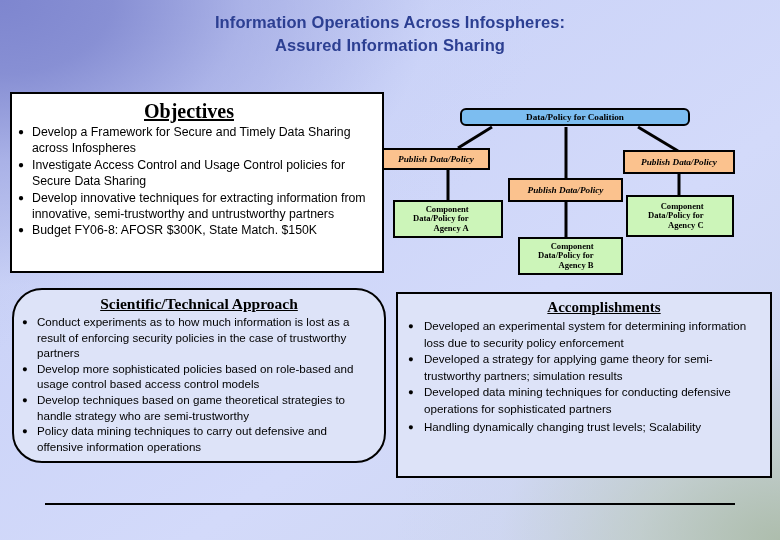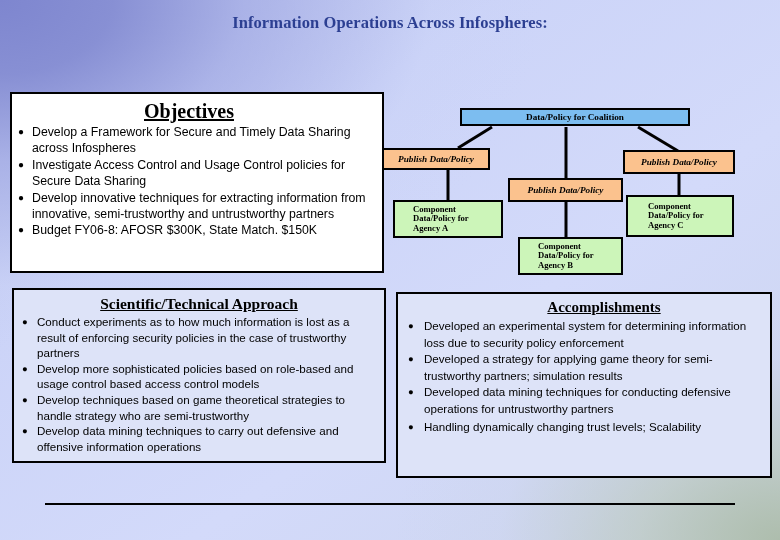--- a/index.html
+++ b/index.html
@@ -29,21 +29,21 @@
     left: 0;
     top: 11px;
     width: 780px;
     text-align: center;
     color: #2c3f92;
     font-weight: bold;
     font-size: 16.5px;
     line-height: 23px;
     letter-spacing: 0.1px;
   }
-  #title-block .tline { display: block; font-family: Liberation Serif, serif; }
+  #title-block .tline { display: block; }
 
   
   .panel {
     position: absolute;
     border: 2px solid #000;
     box-sizing: border-box;
   }
   .panel-white { background: #ffffff; }
   .panel-lav   { background: #dde3f8; }
 
@@ -89,20 +89,21 @@
   }
   #objectives .bullets li { padding-left: 14px; margin-bottom: 0px; }
   #objectives .bullets li .dot { font-size: 10px; }
 
   
   #sci-tech {
     left: 12px;
     top: 288px;
     width: 374px;
     height: 175px;
+    border-radius: 30px;
   }
   #sci-tech .panel-heading {
     font-size: 15.5px;
     margin: 5px 0 1px 0;
   }
   #sci-tech .bullets {
     margin: 0 8px 0 8px;
     font-size: 11.6px;
     line-height: 15.6px;
   }
@@ -144,26 +145,26 @@
     position: absolute;
     box-sizing: border-box;
     border: 2px solid #000;
     font-family: "Liberation Serif", serif;
     font-weight: bold;
     color: #000;
     display: flex;
     align-items: center;
     overflow: hidden;
   }
-  .dg-blue   { background: #7cbdf0; }
+  .dg-blue   { background: #7cbdf0; border-radius: 6px; }
   .dg-orange { background: #fbc28e; font-style: italic; }
   .dg-green  { background: #ccf5b9; }
 
   .dg-center { justify-content: center; text-align: center; }
-  .dg-left   { justify-content: flex-start; text-align: left; }
+  .dg-left   { justify-content: flex-start; text-align: right; }
 
   #dg-coalition {
     left: 80px; top: 8px; width: 230px; height: 18px;
     font-size: 9.2px;
   }
   #dg-pub-a {
     left: 2px; top: 48px; width: 108px; height: 22px;
     font-size: 9.2px;
   }
   #dg-pub-b {
@@ -197,20 +198,21 @@
     border-top: 2px solid #000;
   }
 </style>
 </head>
 <body>
 
 <div id="slide">
 
   <div id="title-block">
     <span class="tline">Information Operations Across Infospheres:</span>
+    <span class="tline">Assured Information Sharing</span>
   </div>
 
   <div id="objectives" class="panel panel-white">
     <div class="panel-heading">Objectives</div>
     <ul class="bullets">
       <li>
         <span class="dot">●</span>
         <span class="btext">Develop a Framework for Secure and Timely Data Sharing across Infospheres</span>
       </li>
       <li>
@@ -295,39 +297,39 @@
       <li>
         <span class="dot">●</span>
         <span class="btext">Develop more sophisticated policies based on role-based and  usage control based access control models</span>
       </li>
       <li>
         <span class="dot">●</span>
         <span class="btext">Develop techniques based on game theoretical strategies to handle strategy who are semi-trustworthy</span>
       </li>
       <li>
         <span class="dot">●</span>
-        <span class="btext">Develop data mining techniques to carry out defensive and offensive information operations</span>
+        <span class="btext">Policy data mining techniques to carry out defensive and offensive information operations</span>
       </li>
     </ul>
   </div>
 
   <div id="accomp" class="panel panel-lav">
     <div class="panel-heading">Accomplishments</div>
     <ul class="bullets">
       <li>
         <span class="dot">●</span>
         <span class="btext">Developed an experimental system for determining information loss due to security policy enforcement</span>
       </li>
       <li>
         <span class="dot">●</span>
         <span class="btext">Developed a strategy for applying game theory for semi-trustworthy partners; simulation results</span>
       </li>
       <li>
         <span class="dot">●</span>
-        <span class="btext">Developed data mining techniques for conducting defensive operations for untrustworthy partners</span>
+        <span class="btext">Developed data mining techniques for conducting defensive operations for sophisticated partners</span>
       </li>
     </ul>
 
     <ul id="challenges-list" class="bullets">
       <li>
         <span class="dot">●</span>
         <span class="btext">Handling dynamically changing trust levels; Scalability</span>
       </li>
     </ul>
   </div>

